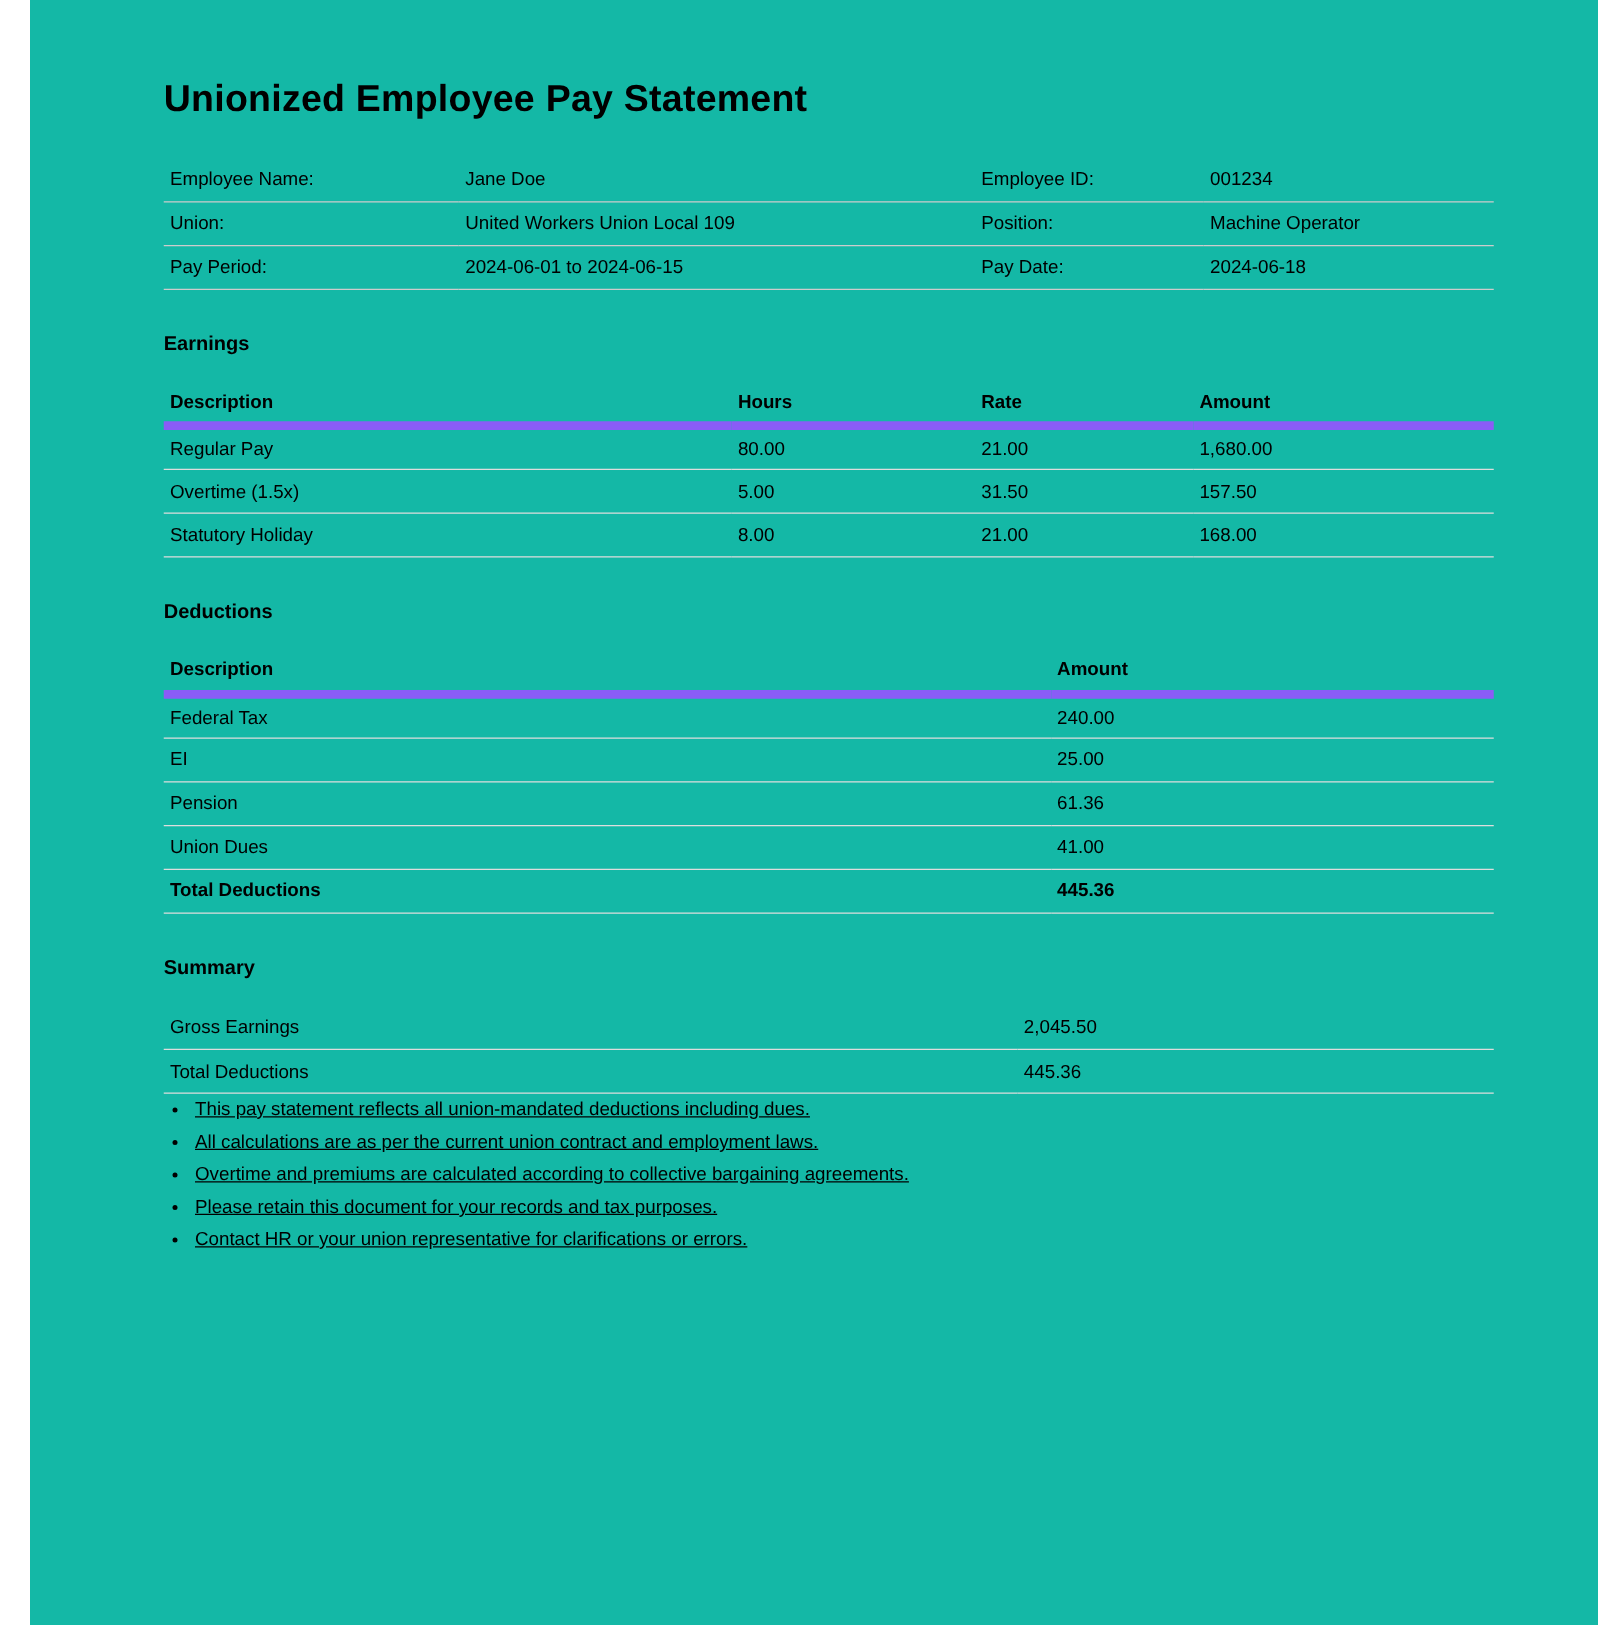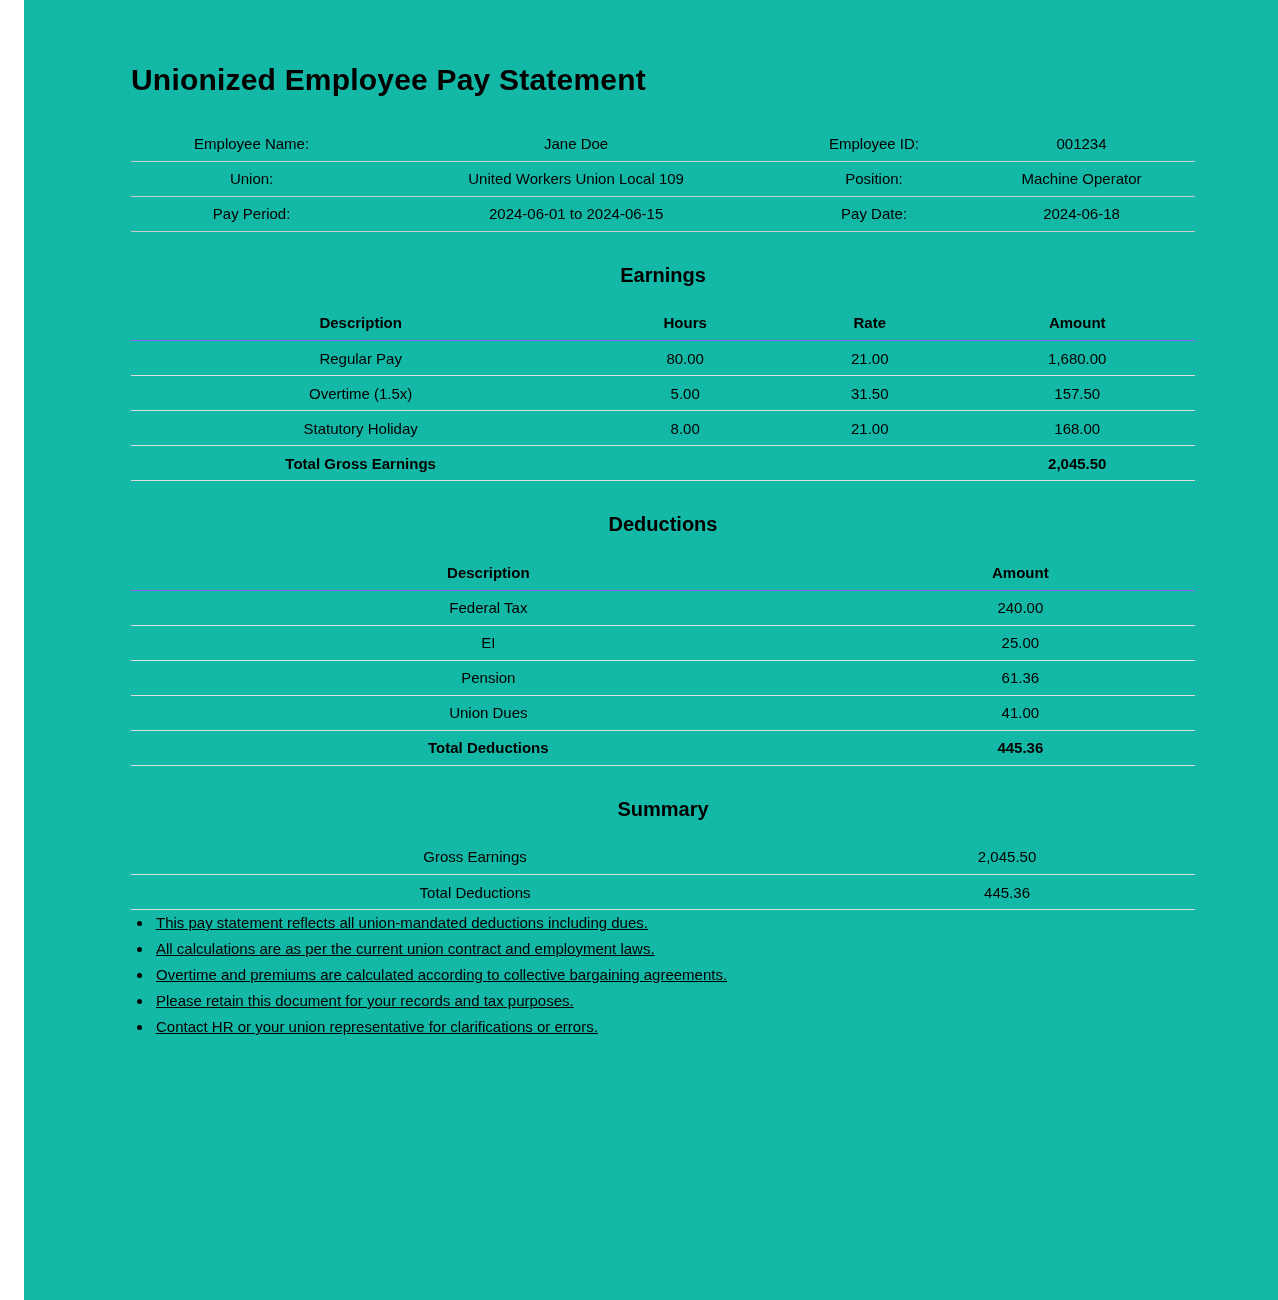--- a/index.html
+++ b/index.html
@@ -28,36 +28,35 @@
     letter-spacing: 0.2px;
   }
   table {
     width: 100%;
     border-collapse: collapse;
     table-layout: fixed;
   }
   td, th {
     height: 35px;
     font-size: 15px;
-    text-align: center;
+    text-align: left;
     vertical-align: middle;
     padding: 0 0 0 5px;
     border-bottom: 1px solid #dddddd;
     overflow: hidden;
     white-space: nowrap;
   }
   .info-table td { border-bottom: 1px solid #cccccc; }
-  th { font-weight: bold; border-bottom: 1px solid #8b5cf6; }
+  th { font-weight: bold; border-bottom: 7px solid #8b5cf6; }
   .bold-cell { font-weight: bold; }
   h2.section-heading {
-    font-size: 20px;
+    font-size: 16px;
     font-weight: bold;
     line-height: 27px;
     margin: 30px 0 17px 0;
-    text-align: center;
   }
   h3.notes-heading {
     font-size: 17px;
     font-weight: bold;
     line-height: 21px;
     margin: 28px 0 12px 0;
   }
   ul.notes-list {
     margin: 0;
     padding-left: 22px;
@@ -148,26 +147,20 @@
           <td>5.00</td>
           <td>31.50</td>
           <td>157.50</td>
         </tr>
         <tr>
           <td>Statutory Holiday</td>
           <td>8.00</td>
           <td>21.00</td>
           <td>168.00</td>
         </tr>
-        <tr>
-          <td class="bold-cell">Total Gross Earnings</td>
-          <td></td>
-          <td></td>
-          <td class="bold-cell">2,045.50</td>
-        </tr>
       </tbody>
     </table>
 
     <h2 class="section-heading">Deductions</h2>
 
     <table class="deductions-table">
       <colgroup>
         <col class="ded-c1">
           <col class="ded-c2">
       </colgroup>

